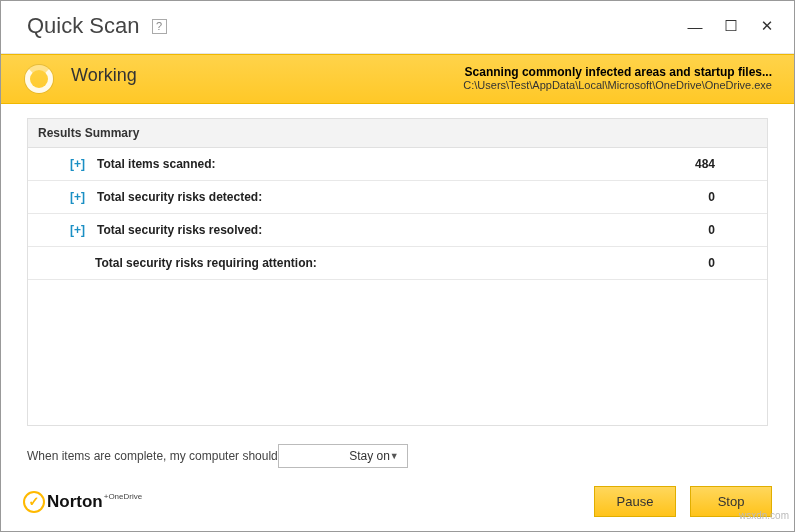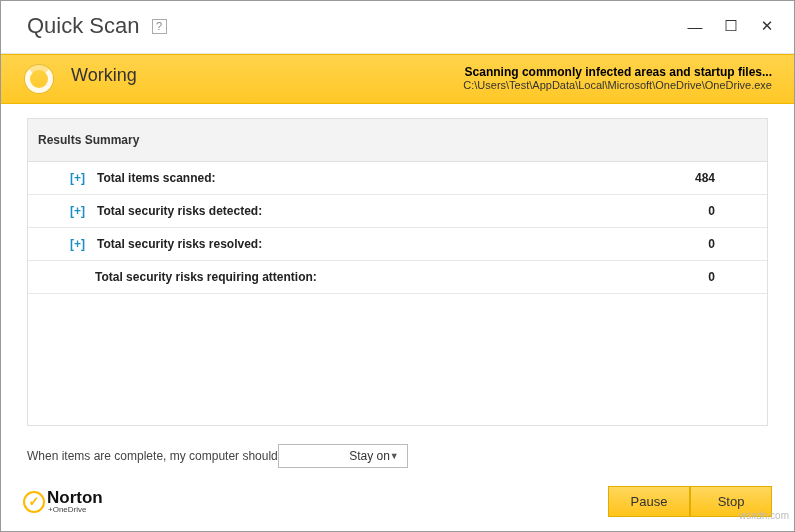--- a/index.html
+++ b/index.html
@@ -87,21 +87,21 @@
     
     .content {
       padding: 14px 26px 10px 26px;
       flex: 1;
       display: flex;
       flex-direction: column;
     }
     .results-header {
       background: #f3f3f3;
       border: 1px solid #e0e0e0;
-      padding: 14px 10px;
+      padding: 7px 10px;
       font-size: 12px;
       font-weight: 700;
       color: #333;
     }
     .results-rows {
       border-left: 1px solid #e0e0e0;
       border-right: 1px solid #e0e0e0;
     }
     .result-row {
       display: flex;
@@ -165,26 +165,27 @@
     }
     .logo-check {
       width: 22px; height: 22px;
       border: 2px solid #ffb900;
       border-radius: 50%;
       display: flex; align-items: center; justify-content: center;
       color: #ffb900;
       font-size: 13px;
       font-weight: 900;
     }
-    .logo-text-wrap { display:flex; flex-direction:column; line-height:1; }
+    .logo-text-wrap { display:flex; flex-direction:row; line-height:1; }
     .logo-text { font-weight: 700; font-size: 17px; color:#111; }
     .logo-sub { font-size: 8px; color:#444; margin-left:1px; }
     .footer-buttons {
       margin-left: auto;
       display: flex;
+      gap: 14px;
     }
     .btn {
       background: #ffcf3a;
       background: linear-gradient(#ffd75c,#ffc31a);
       border: 1px solid #e0ae00;
       padding: 7px 0;
       width: 82px;
       text-align: center;
       font-size: 13px;
       color: #333;

